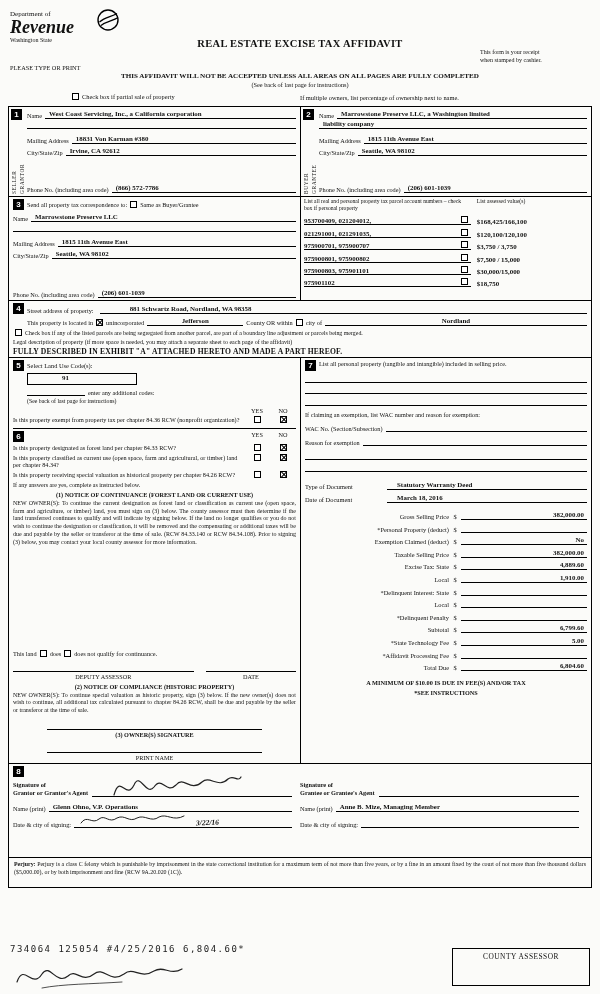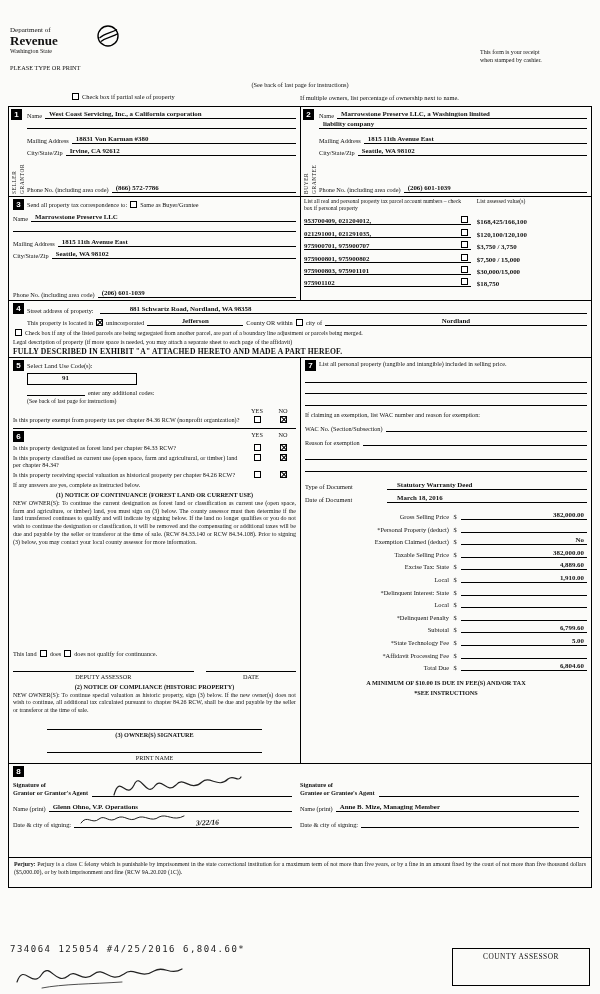--- a/index.html
+++ b/index.html
@@ -20,23 +20,23 @@
   .cb { display:inline-block; width:7px; height:7px; border:1px solid #000;
         background:#fff; position:relative; vertical-align:-1px; flex:0 0 auto; }
   .cb.checked::before, .cb.checked::after {
     content:""; position:absolute; left:-1px; top:2px; width:8px; height:1px; background:#000;
   }
   .cb.checked::before { transform:rotate(45deg); }
   .cb.checked::after  { transform:rotate(-45deg); }
 
   
   .header { position:absolute; left:0; top:0; width:600px; height:106px; }
-  .logo { position:absolute; left:10px; top:26px; width:130px; }
+  .logo { position:absolute; left:10px; top:10px; width:130px; }
   .logo-l1 { font-size:7px; }
-  .logo-l2 { font-size:13px; font-weight:bold; margin-top:-1px; }
+  .logo-l2 { font-size:18px; font-weight:bold; font-style:italic; margin-top:-1px; }
   .logo-l3 { font-size:6px; margin-top:-1px; }
   .logo-mark { position:absolute; left:86px; top:-2px; }
   .title { position:absolute; left:0; top:38px; width:100%; text-align:center;
            font-weight:bold; font-size:10.5px; letter-spacing:.3px; }
   .receipt-note { position:absolute; right:12px; top:48px; font-size:6px; line-height:1.35; width:108px; }
   .typeprint { position:absolute; left:10px; top:64px; font-size:6.3px; }
   .chapter   { position:absolute; left:0; top:61px; width:100%; text-align:center; font-size:8px; }
   .warning   { position:absolute; left:0; top:72px; width:100%; text-align:center; font-weight:bold; font-size:7.1px; }
   .seeback   { position:absolute; left:0; top:81px; width:100%; text-align:center; font-size:6.3px; }
   .partial-row { position:absolute; left:8px; top:93px; width:584px; height:13px; font-size:6.4px; }
@@ -159,25 +159,27 @@
     <div class="logo">
       <div class="logo-l1">Department of</div>
       <div class="logo-l2">Revenue</div>
       <div class="logo-l3">Washington State</div>
       <svg class="logo-mark" width="24" height="24" viewBox="0 0 24 24">
         <circle cx="12" cy="12" r="10" fill="none" stroke="#000" stroke-width="1.4"></circle>
         <path d="M3.5 14 C9 9, 15 9, 21 5.5" fill="none" stroke="#000" stroke-width="1.2"></path>
         <path d="M5 17.5 C10.5 13, 17 13, 22 9.5" fill="none" stroke="#000" stroke-width="1.2"></path>
       </svg>
     </div>
+    <div class="title">REAL ESTATE EXCISE TAX AFFIDAVIT</div>
     <div class="receipt-note">
       <div>This form is your receipt</div>
       <div>when stamped by cashier.</div>
     </div>
     <div class="typeprint">PLEASE TYPE OR PRINT</div>
+    <div class="warning">THIS AFFIDAVIT WILL NOT BE ACCEPTED UNLESS ALL AREAS ON ALL PAGES ARE FULLY COMPLETED</div>
     <div class="seeback">(See back of last page for instructions)</div>
   </div>
 
   <div class="partial-row">
     <span class="partial-left">
       <span class="cb"></span>
       <span>Check box if partial sale of property</span>
     </span>
     <span class="partial-right">If multiple owners, list percentage of ownership next to name.</span>
   </div>

